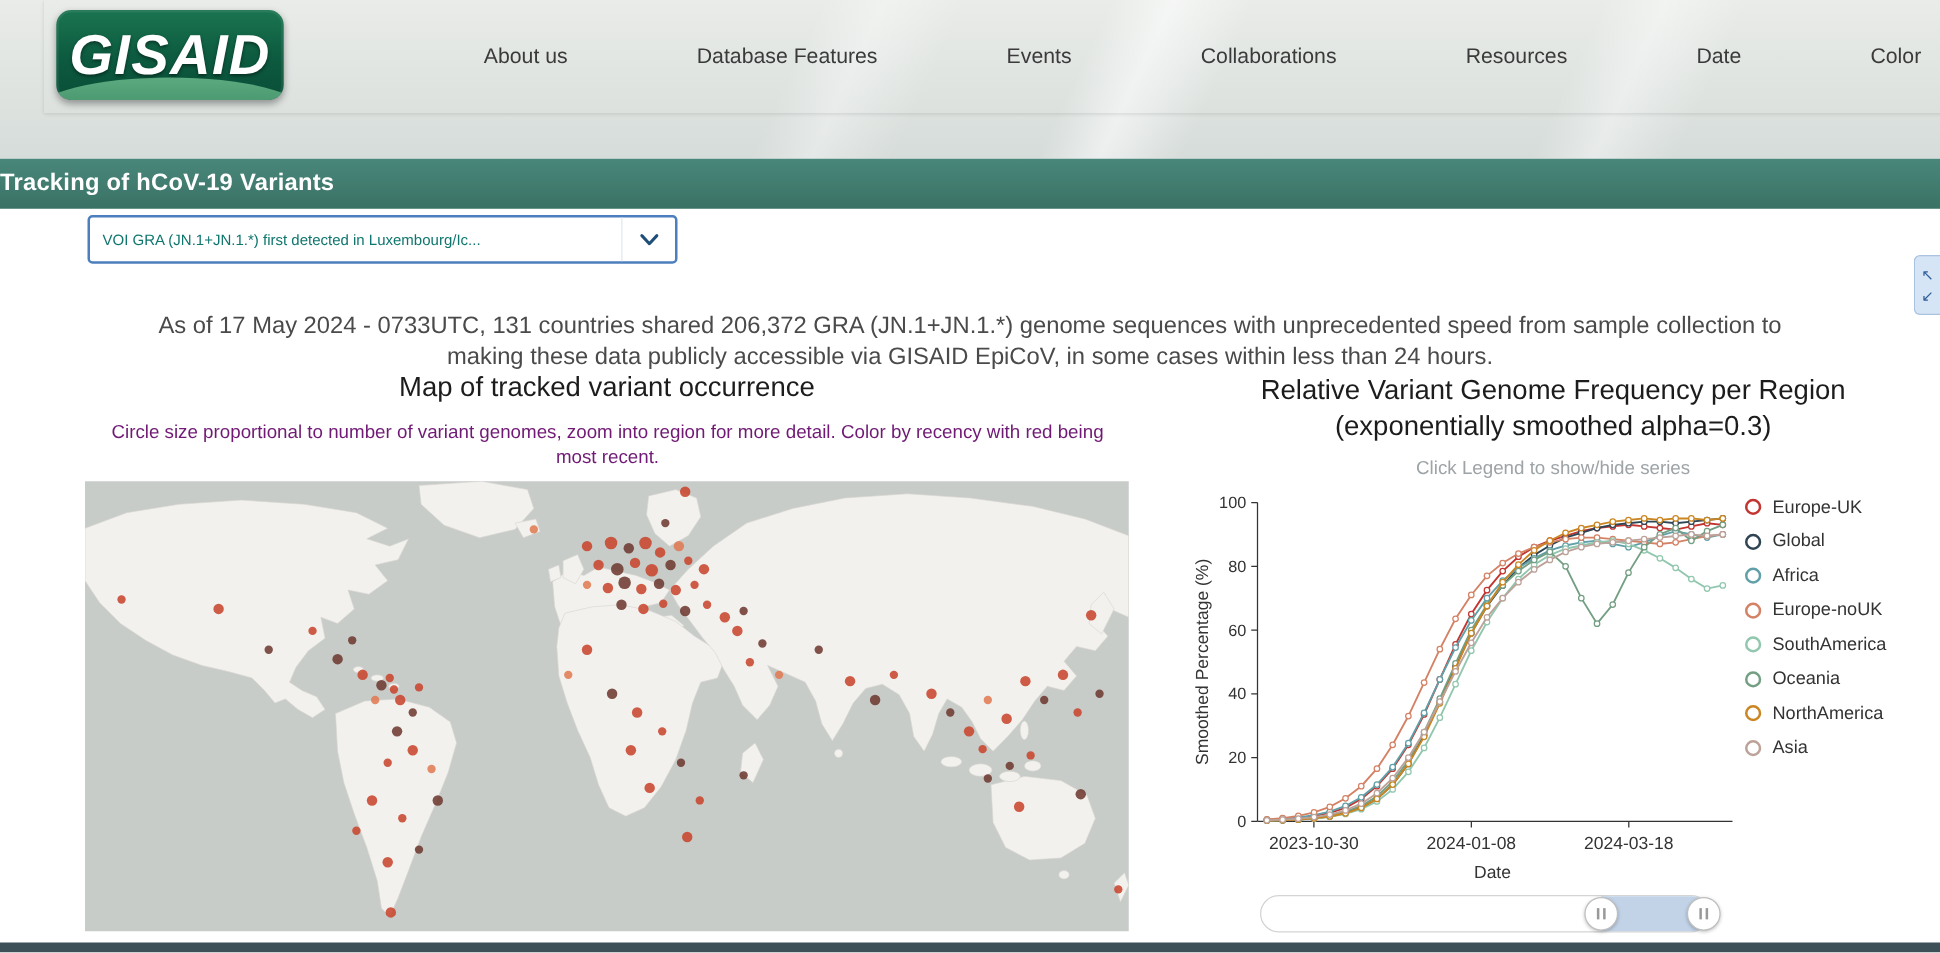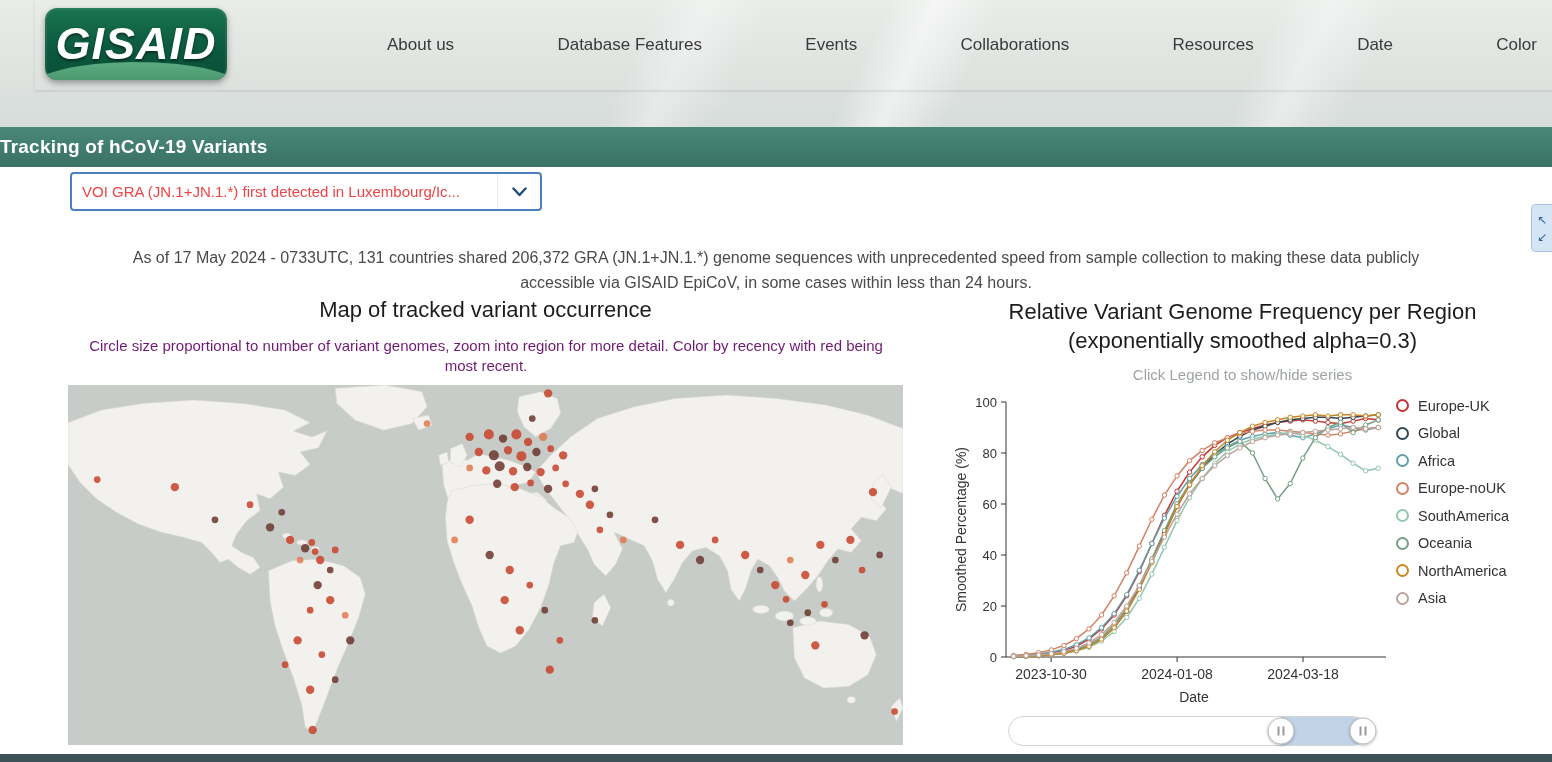--- a/index.html
+++ b/index.html
@@ -32,31 +32,31 @@
     position:relative;z-index:1;font-size:45px;font-weight:bold;font-style:italic;color:#fff;
     letter-spacing:1px;text-shadow:0 2px 3px rgba(0,0,0,.45);
   }
   .navlinks{position:absolute;left:352px;top:0;width:1150px;height:90px;display:flex;justify-content:space-between;align-items:center;gap:36px;}
   .navlinks a{font-size:17px;color:#3a3a3a;text-decoration:none;cursor:pointer;white-space:nowrap;}
   
   .titlebar{position:absolute;top:127px;left:0;width:100%;height:40px;background:linear-gradient(180deg,#49877b,#3a7265);}
   .titlebar h1{margin:0;line-height:40px;font-size:19px;font-weight:600;color:#fff;letter-spacing:.2px;}
   
   .dropdown{position:absolute;left:70px;top:172px;width:472px;height:39px;background:#fff;border:2px solid #4d7fbe;border-radius:4px;display:flex;align-items:stretch;cursor:pointer;box-sizing:border-box;}
-  .dropdown .val{flex:1;padding:0 10px;font-size:15px;color:#ef4444;white-space:nowrap;overflow:hidden;display:flex;align-items:center;}
+  .dropdown .val{flex:1;padding:0 10px;font-size:12px;color:#0f766e;white-space:nowrap;overflow:hidden;display:flex;align-items:center;}
   .dropdown .chev{width:42px;display:flex;align-items:center;justify-content:center;border-left:1px solid #e4e9f0;}
   
   .collapse-widget{
     position:absolute;right:0;top:204px;width:20px;height:46px;background:#d6e5f5;
     border:1px solid #a9c3e0;border-right:none;border-radius:5px 0 0 5px;color:#2d5f9b;
     font-family:"DejaVu Sans",sans-serif;font-size:12px;line-height:12px;
     display:flex;flex-direction:column;align-items:center;justify-content:center;gap:5px;cursor:pointer;
   }
   
-  .summary{position:absolute;top:229px;left:116px;width:1320px;text-align:center;font-size:16px;line-height:25px;color:#4a4a4a;}
+  .summary{position:absolute;top:229px;left:116px;width:1320px;text-align:center;font-size:19px;line-height:25px;color:#4a4a4a;}
   
   .map-title{position:absolute;top:297px;left:68px;width:835px;text-align:center;font-size:22px;color:#1c1c1c;}
   .map-sub{position:absolute;top:336px;left:80px;width:812px;text-align:center;font-size:15px;line-height:20px;color:#701a75;}
   .map-box{position:absolute;top:385px;left:68px;width:835px;height:360px;background:#c7ccc9;cursor:grab;}
   
   .chart-title{position:absolute;top:297px;left:940px;width:605px;text-align:center;font-size:22px;line-height:29px;color:#1c1c1c;}
   .chart-sub{position:absolute;top:366px;left:940px;width:605px;text-align:center;font-size:15px;color:#9da3a6;}
   .chart-svg{position:absolute;top:392px;left:950px;}
   .legend{position:absolute;left:1396px;top:392px;list-style:none;margin:0;padding:0;}
   .legend li{display:flex;align-items:center;gap:9px;height:27.5px;font-size:14.5px;color:#333;cursor:pointer;}

